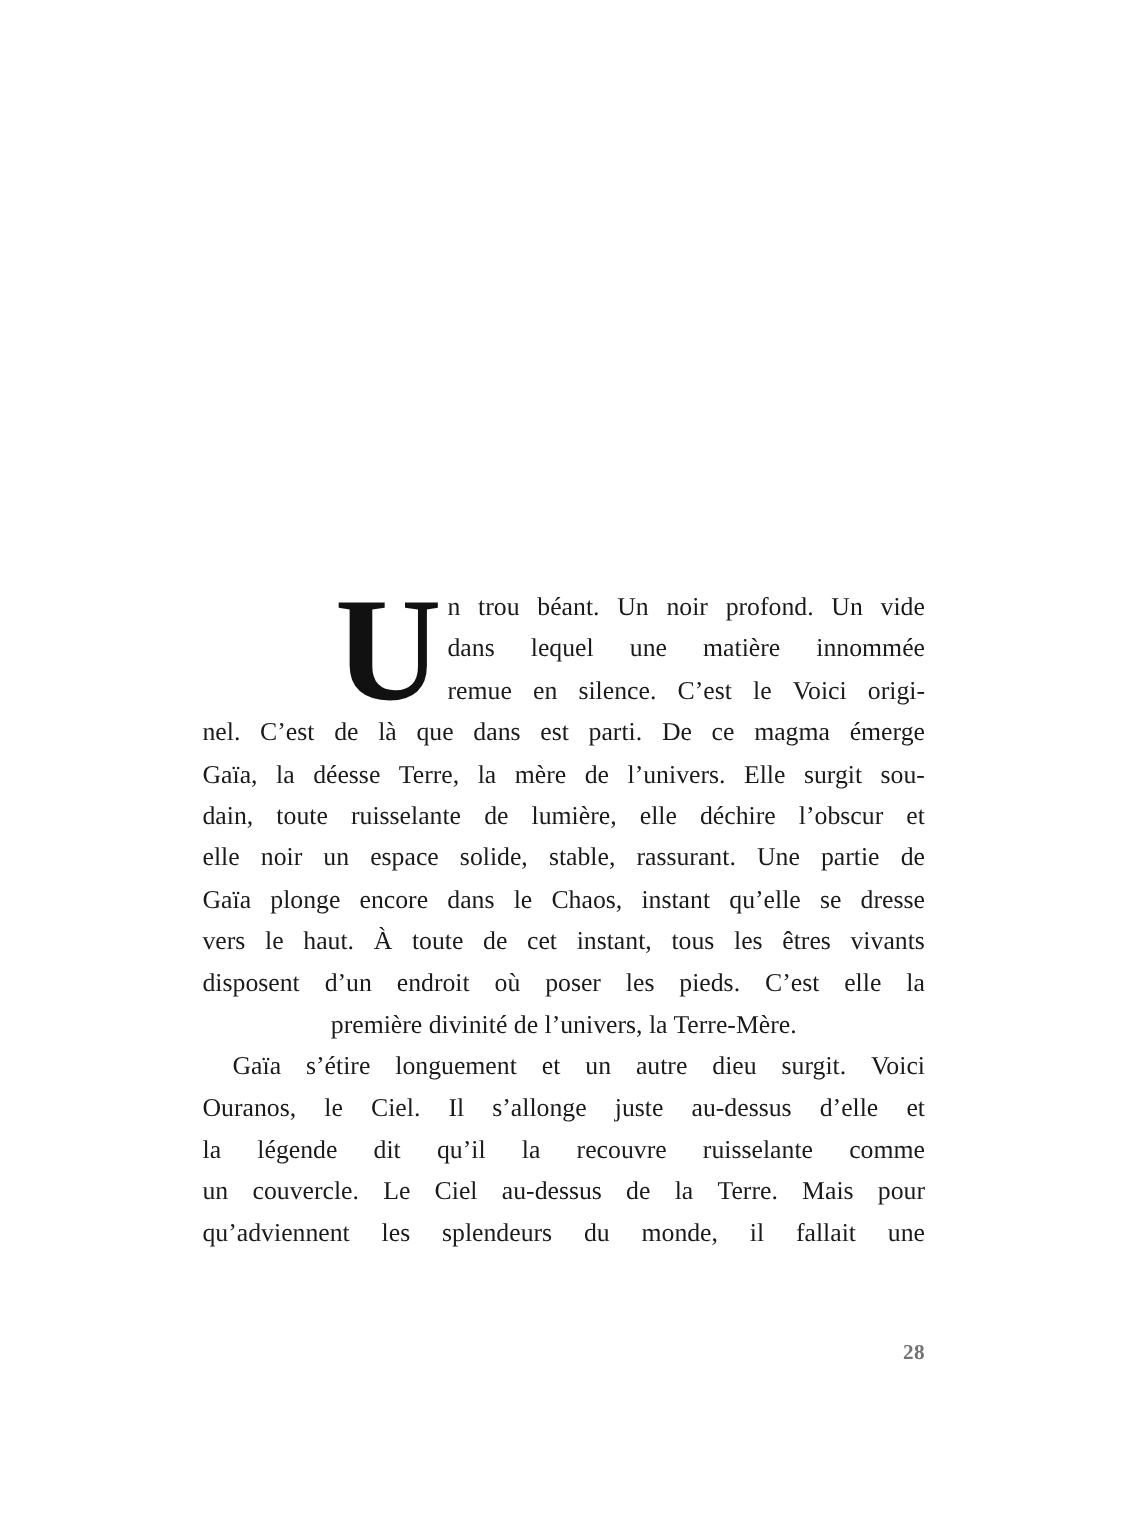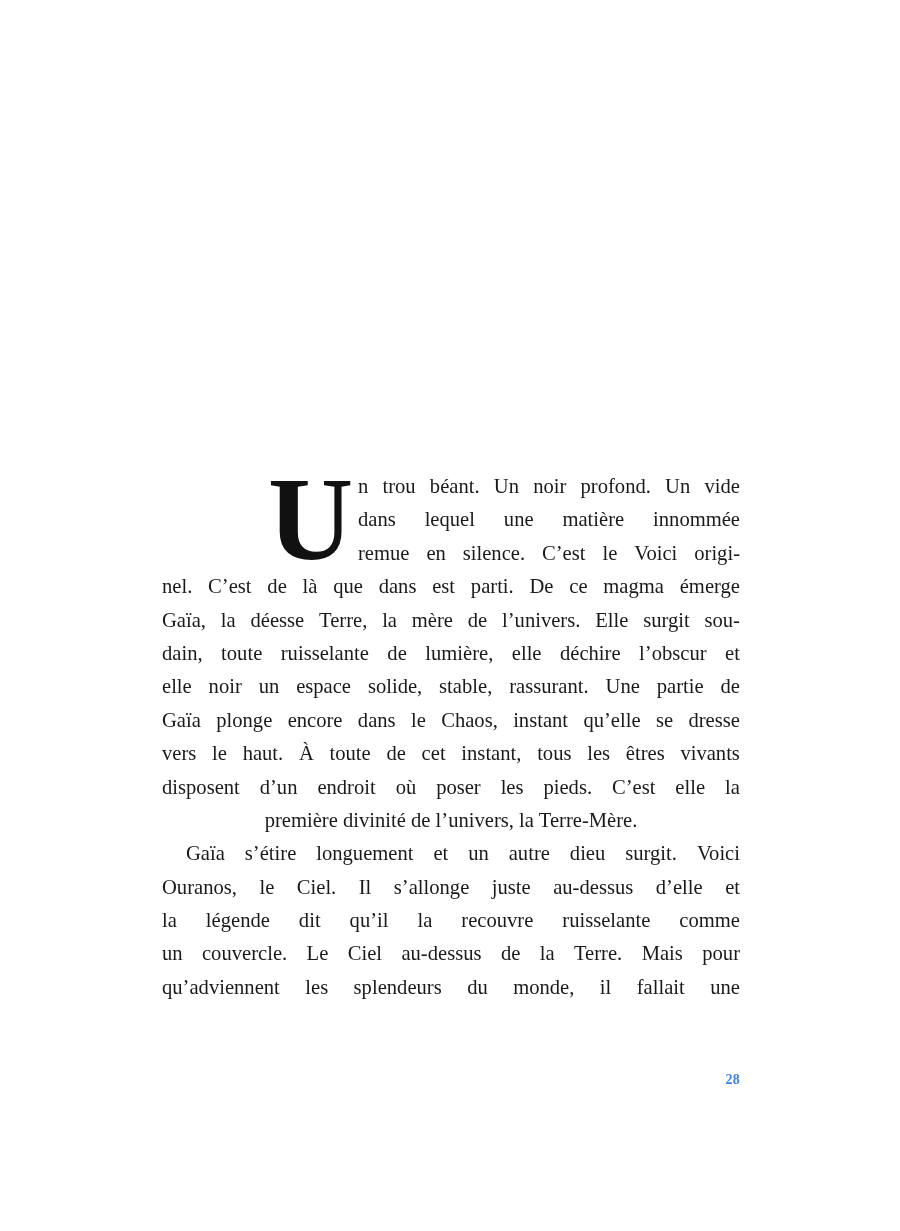--- a/index.html
+++ b/index.html
@@ -78,23 +78,23 @@
     display: inline-block;
   }
   
 
   
   .folio {
     position: absolute;
     right: 160px;
     top: 1072px;
     font-family: "Liberation Serif", "DejaVu Serif", serif;
-    font-size: 14px;
+    font-size: 17px;
     font-weight: 700;
-    color: #3b82f6;
+    color: #737373;
     letter-spacing: 0.3px;
   }
 </style>
 </head>
 <body>
 
 <div class="page">
 
   <div class="textblock">
     <div class="dropcap">U</div>

